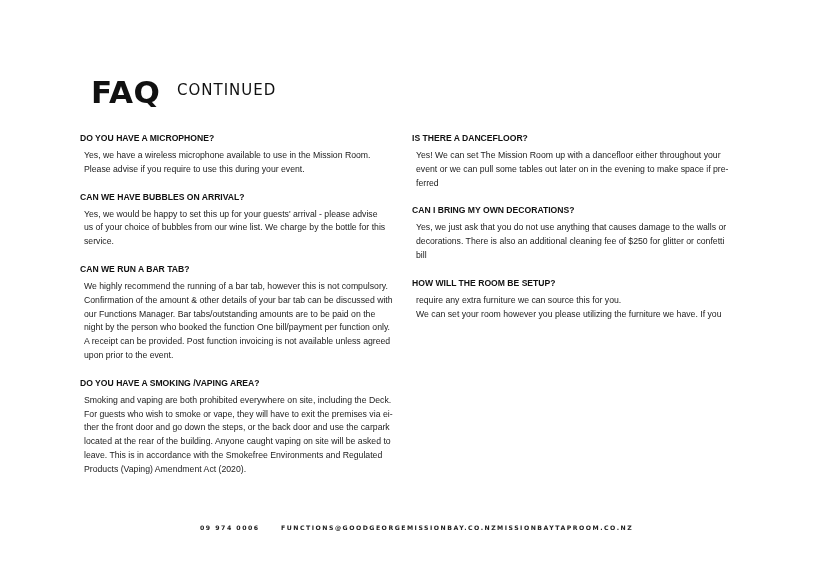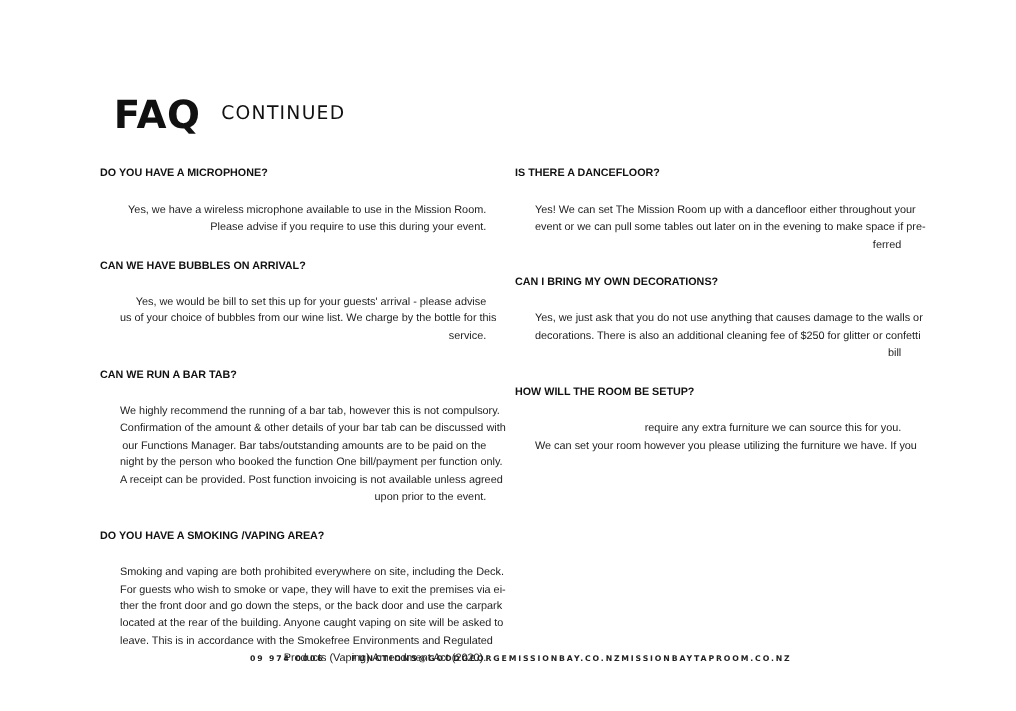--- a/index.html
+++ b/index.html
@@ -4,21 +4,21 @@
   <style>
     html, body { margin: 0; padding: 0; background: #ffffff; }
     body { width: 813px; height: 569px; position: relative; overflow: hidden; color: #1a1a1a; font-family: "DejaVu Sans", sans-serif; }
     .title { position: absolute; left: 79px; top: 72px; font-family: "DejaVu Sans", sans-serif; font-weight: bold; font-size: 31px; letter-spacing: 0.5px; color: #111; line-height: 40px; margin-left: 12px; }
     .subtitle { position: absolute; left: 177px; top: 80px; font-family: "DejaVu Sans", sans-serif; font-weight: normal; font-size: 15px; letter-spacing: 1px; color: #111; line-height: 20px; }
     .col { position: absolute; top: 131px; width: 325px; }
     .col.left { left: 80px; }
     .col.right { left: 412px; }
     .faq { margin: 0 0 13px 0; }
     .q { font-family: "Liberation Sans", sans-serif; font-weight: bold; font-size: 8.6px; line-height: 14px; color: #111; margin: 0; white-space: nowrap; }
-    .a { font-family: "Liberation Sans", sans-serif; font-size: 8.7px; line-height: 13.8px; color: #222; margin: 16px; text-align: right; }
+    .a { font-family: "Liberation Sans", sans-serif; font-size: 8.7px; line-height: 13.8px; color: #222; margin: 4px; }
     .a span { display: block; white-space: nowrap; }
     .footer { position: absolute; top: 524px; left: 0; width: 813px; height: 12px; }
     .footer span { position: absolute; top: 0; font-family: "DejaVu Sans", sans-serif; font-weight: bold; font-size: 6.2px; letter-spacing: 1.5px; color: #222; white-space: nowrap; }
     .f1 { left: 200px; }
     .f2 { left: 281px; }
     .f3 { left: 497px; }
   </style>
 </head>
 <body>
 
@@ -31,21 +31,21 @@
   <div class="faq">
     <p class="q">DO YOU HAVE A MICROPHONE?</p>
     <p class="a">
       <span>Yes, we have a wireless microphone available to use in the Mission Room.</span>
       <span>Please advise if you require to use this during your event.</span>
     </p>
   </div>
   <div class="faq">
     <p class="q">CAN WE HAVE BUBBLES ON ARRIVAL?</p>
     <p class="a">
-      <span>Yes, we would be bill to set this up for your guests' arrival - please advise</span>
+      <span>Yes, we would be happy to set this up for your guests' arrival - please advise</span>
       <span>us of your choice of bubbles from our wine list. We charge by the bottle for this</span>
       <span>service.</span>
     </p>
   </div>
   <div class="faq">
     <p class="q">CAN WE RUN A BAR TAB?</p>
     <p class="a">
       <span>We highly recommend the running of a bar tab, however this is not compulsory.</span>
       <span>Confirmation of the amount &amp; other details of your bar tab can be discussed with</span>
       <span>our Functions Manager. Bar tabs/outstanding amounts are to be paid on the</span>

